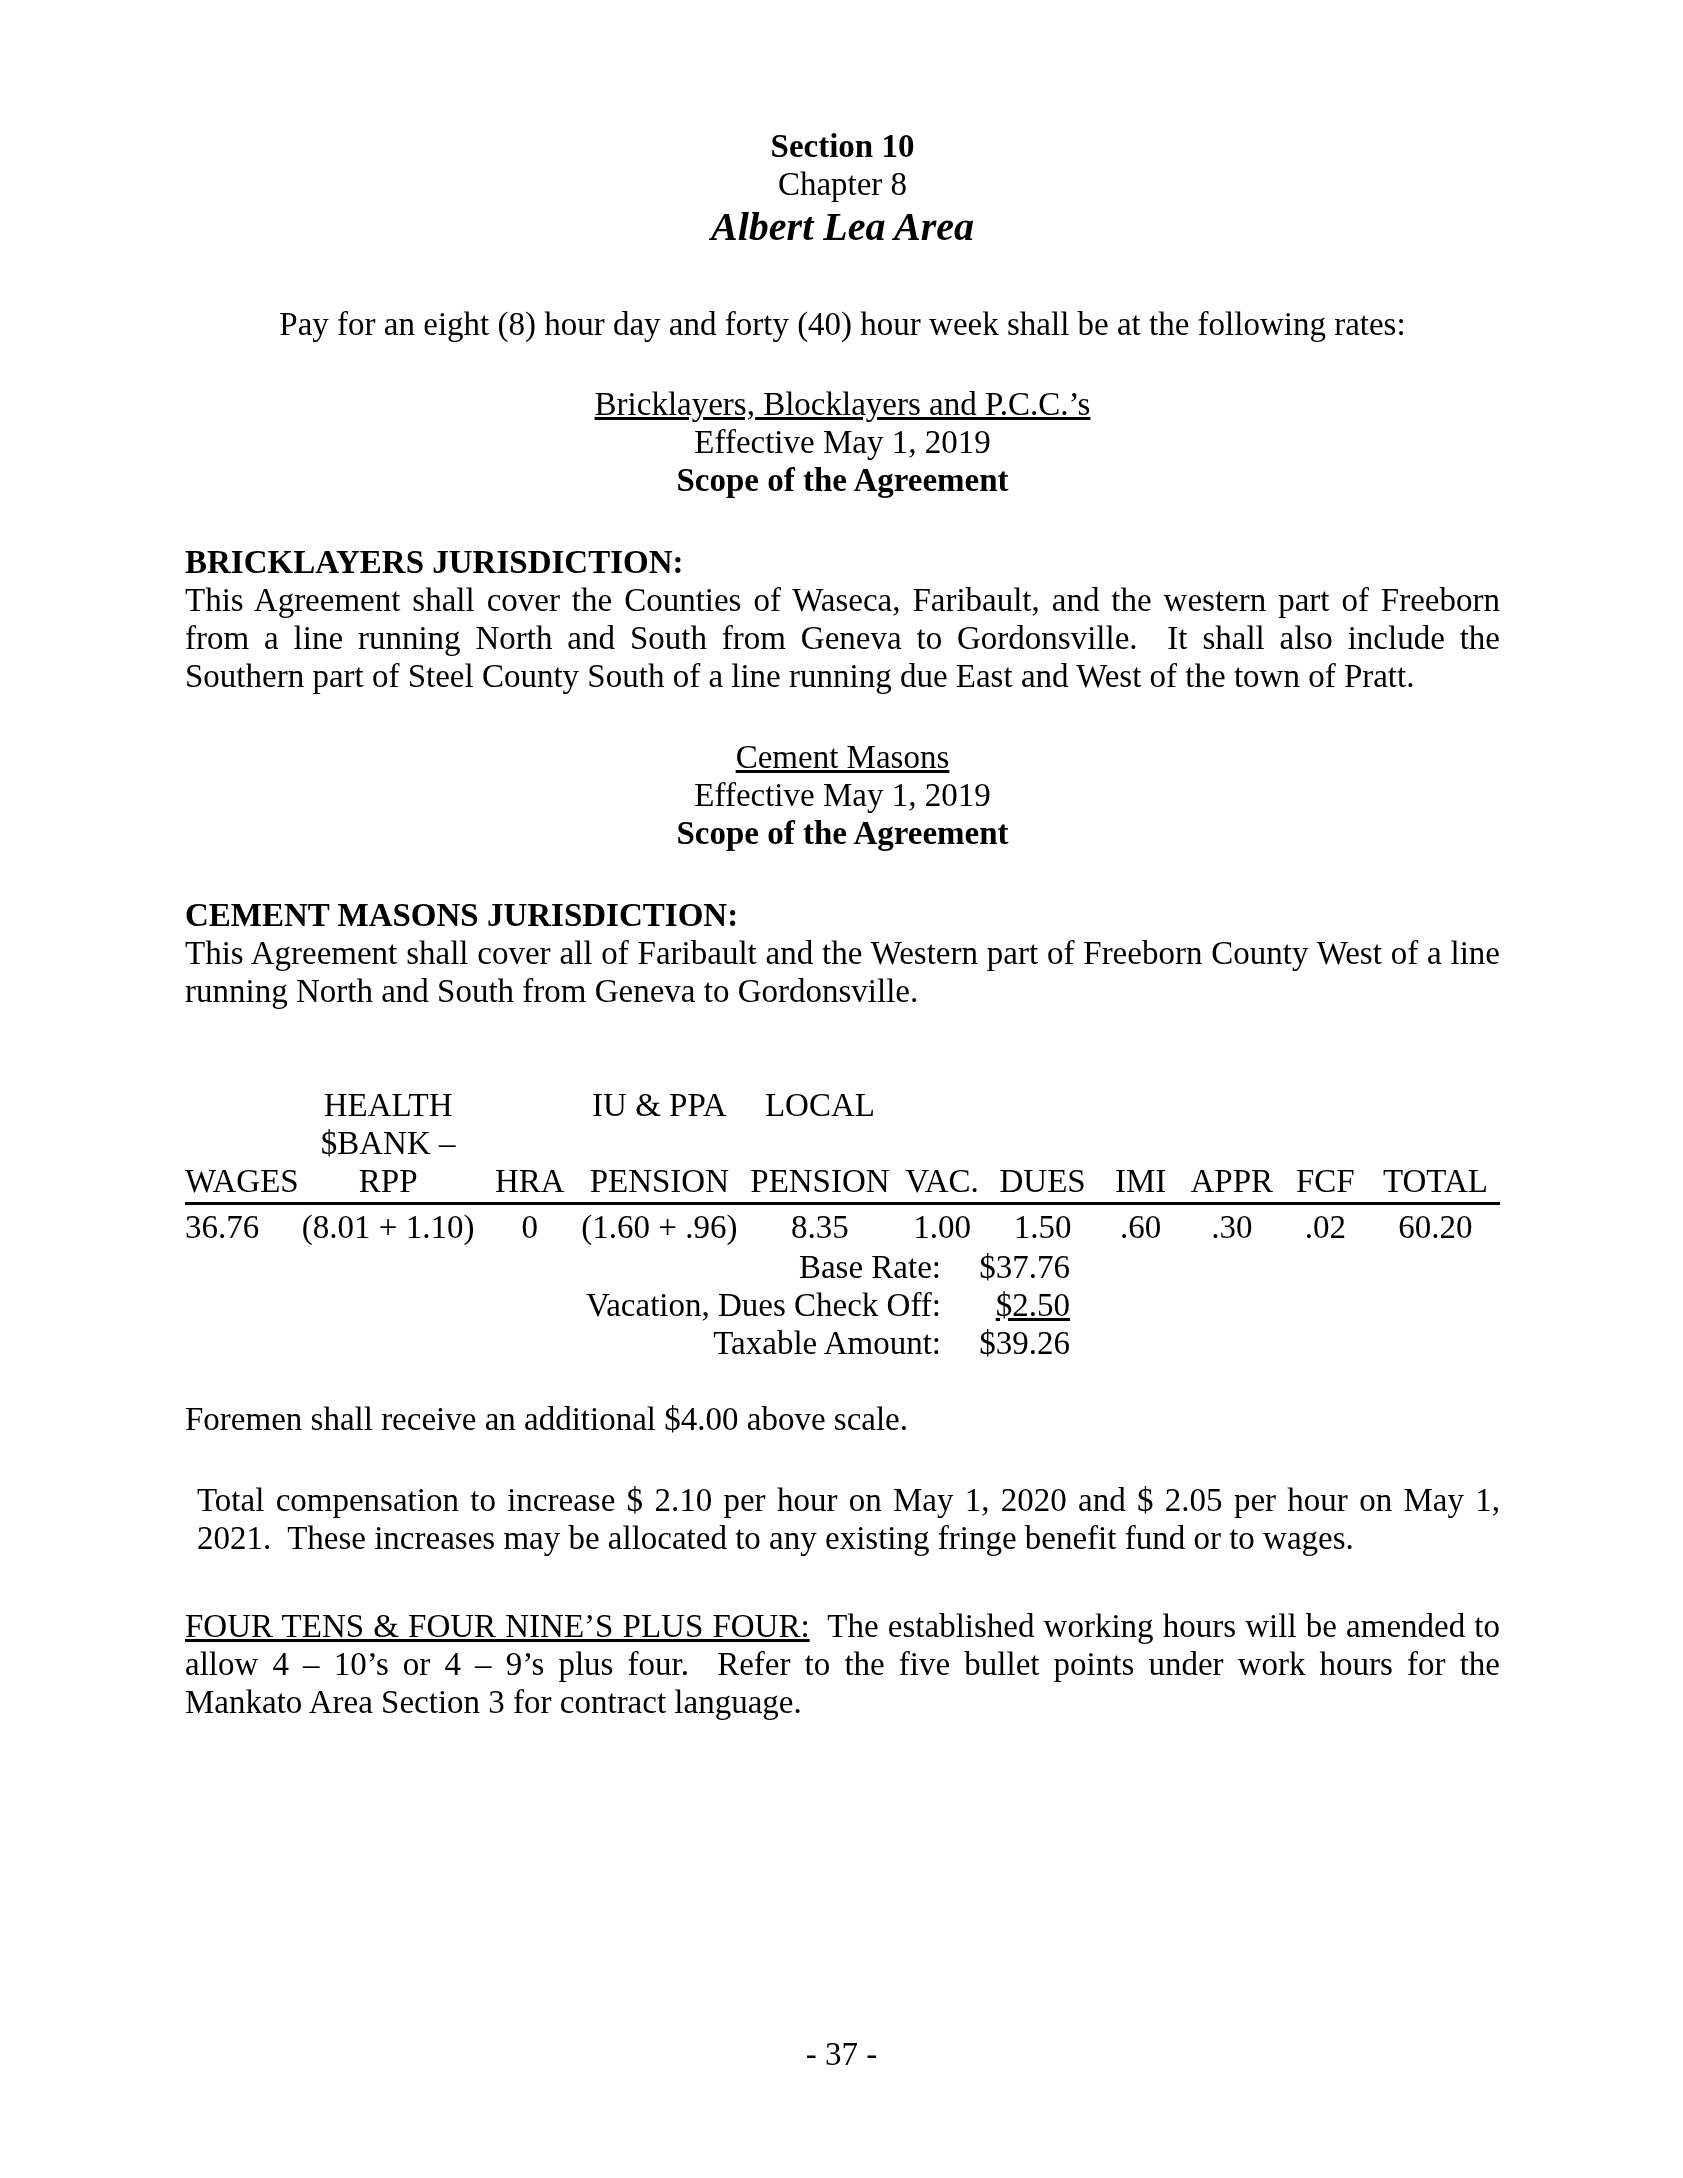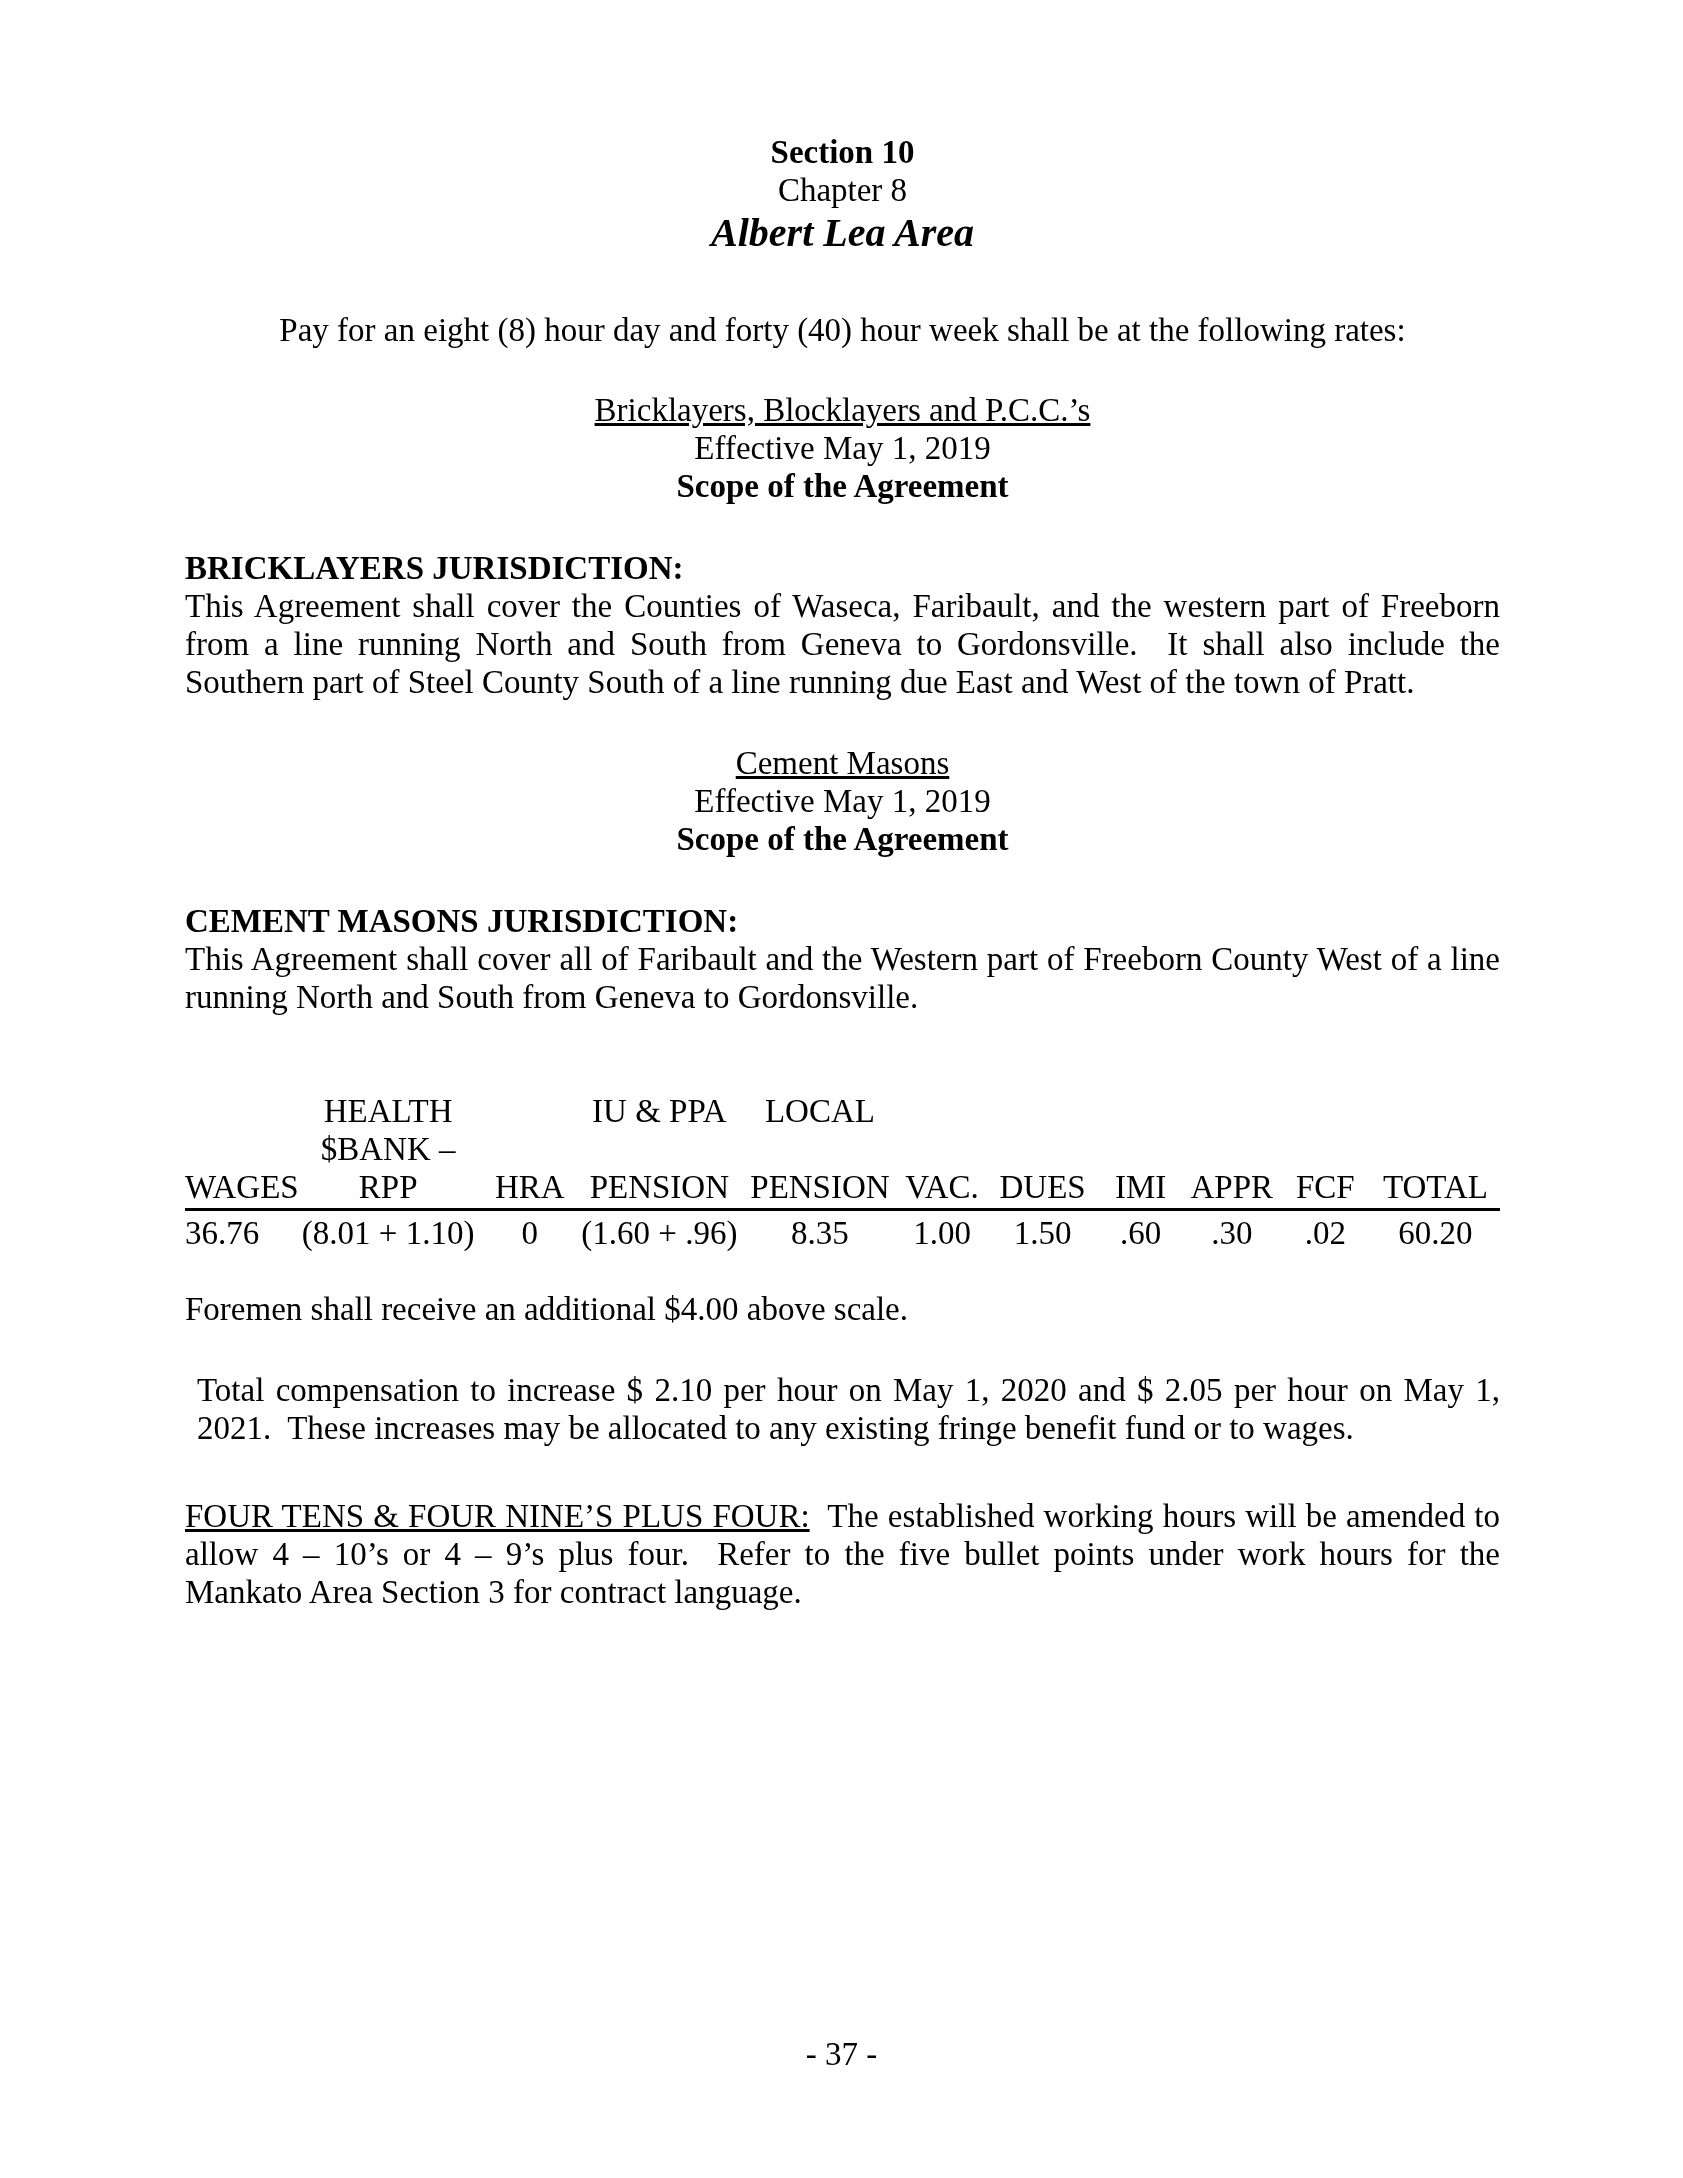--- a/index.html
+++ b/index.html
@@ -10,21 +10,21 @@
     background:#ffffff;
     font-family:"Liberation Serif", serif;
     font-size:33px;
     line-height:38px;
     color:#000000;
     overflow:hidden;
   }
   .content{
     position:absolute;
     left:185px;
-    top:133px;
+    top:127px;
     width:1315px;
   }
   .center{text-align:center;}
   .bold{font-weight:bold;}
   .ul{text-decoration:underline;}
   .doc-title{
     font-size:40px;
     line-height:48px;
     font-weight:bold;
     font-style:italic;
@@ -150,20 +150,34 @@
         <td>1.00</td>
         <td>1.50</td>
         <td>.60</td>
         <td>.30</td>
         <td>.02</td>
         <td>60.20</td>
       </tr>
     </tbody>
       </table>
 
+    <div class="totals">
+      <div class="totals-row">
+        <div class="totals-label">Base Rate:</div>
+        <div class="totals-value">$37.76</div>
+      </div>
+      <div class="totals-row">
+        <div class="totals-label">Vacation, Dues Check Off:</div>
+        <div class="totals-value"><span class="val-ul">$2.50</span></div>
+      </div>
+      <div class="totals-row">
+        <div class="totals-label">Taxable Amount:</div>
+        <div class="totals-value">$39.26</div>
+      </div>
+    </div>
 
     <div class="foremen">Foremen shall receive an additional $4.00 above scale.</div>
 
     <div class="para increase">Total compensation to increase $ 2.10 per hour on May 1, 2020 and $ 2.05 per hour on May 1, 2021.  These increases may be allocated to any existing fringe benefit fund or to wages.</div>
 
     <div class="para four-tens"><span class="ul">FOUR TENS &amp; FOUR NINE’S PLUS FOUR:</span><span>  The established working hours will be amended to allow 4 – 10’s or 4 – 9’s plus four.  Refer to the five bullet points under work hours for the Mankato Area Section 3 for contract language.</span></div>
 
   </div>
 
   <div class="footer">- 37 -</div>

